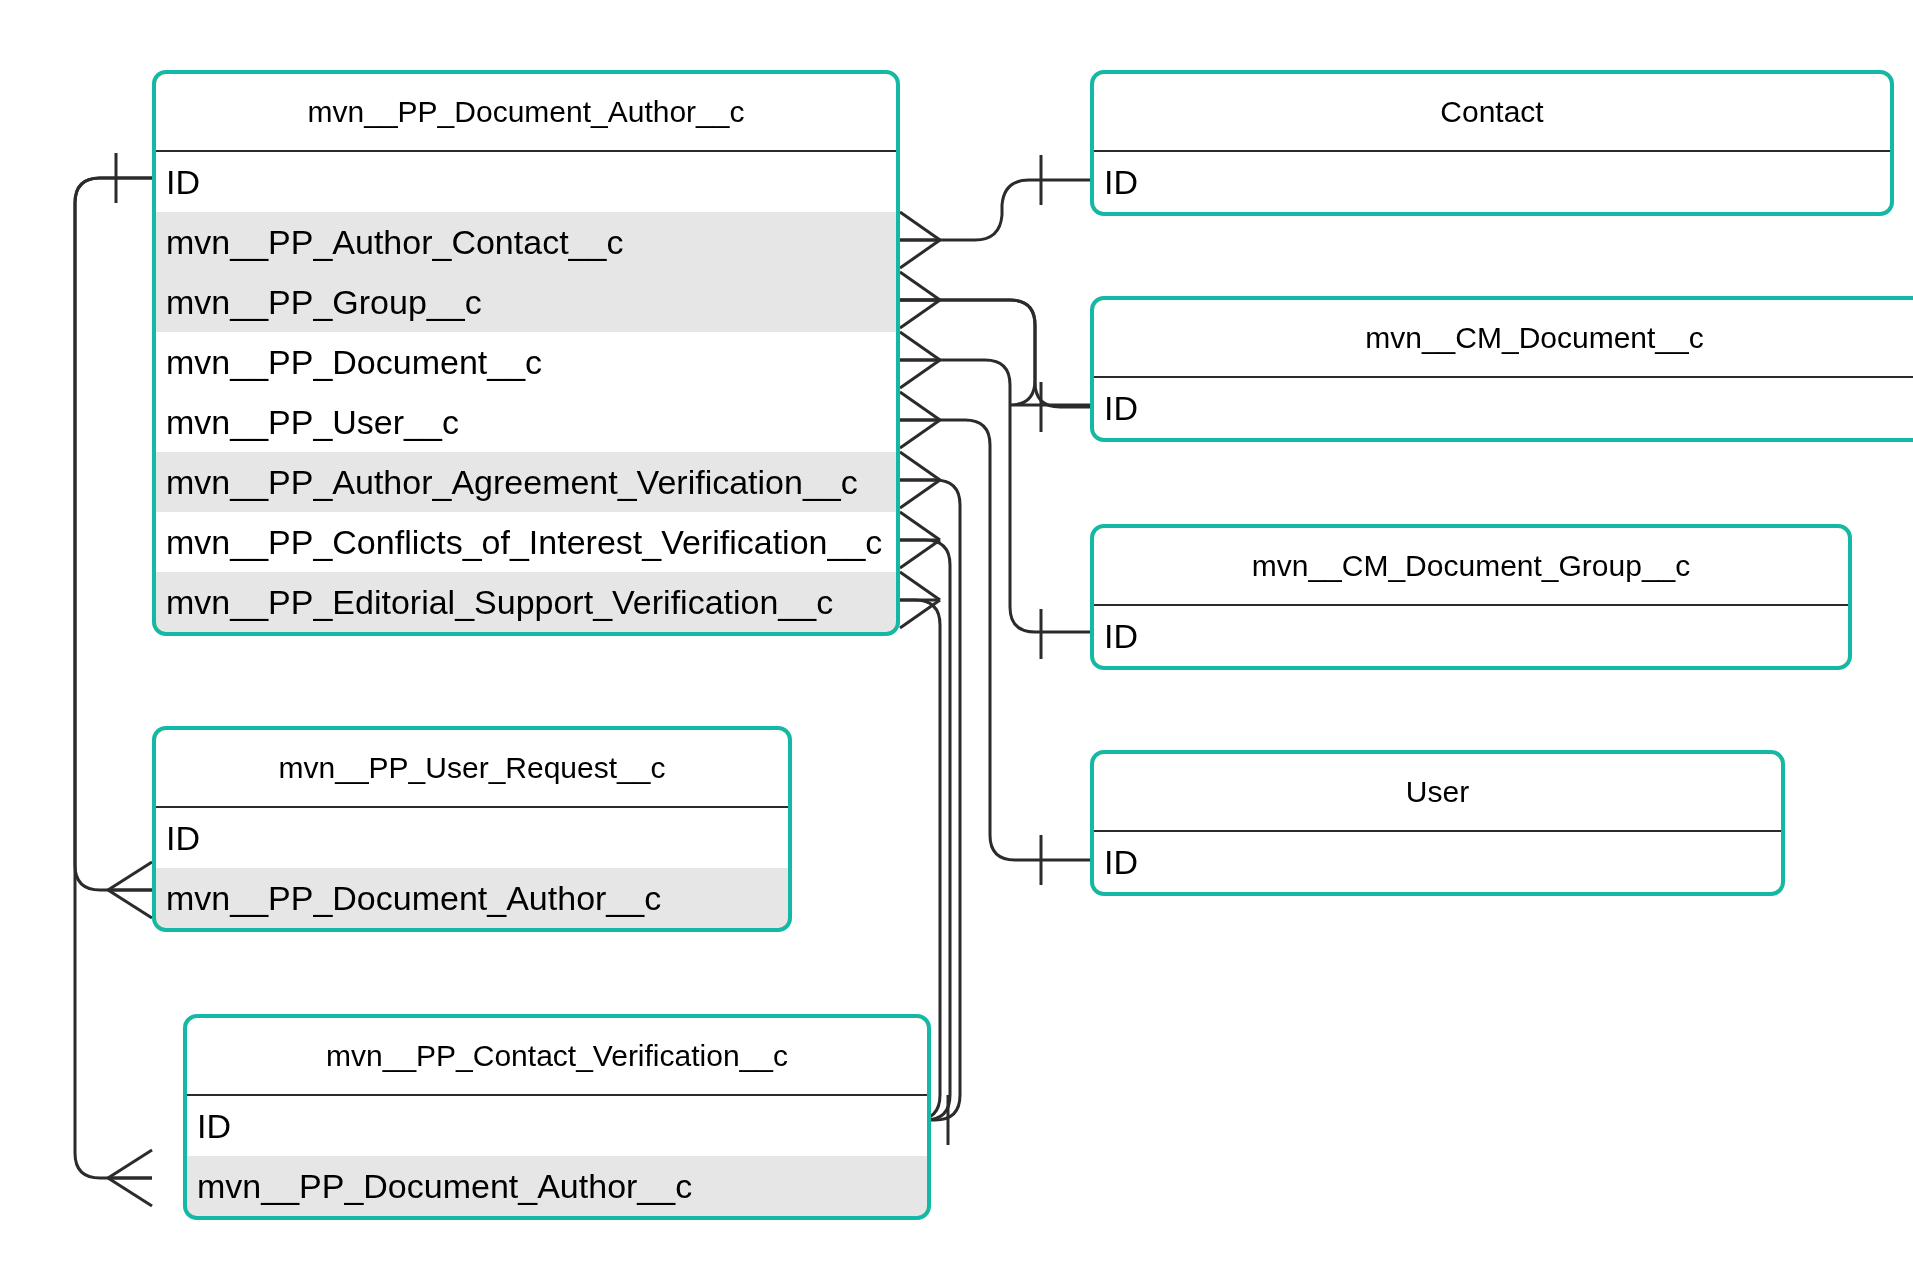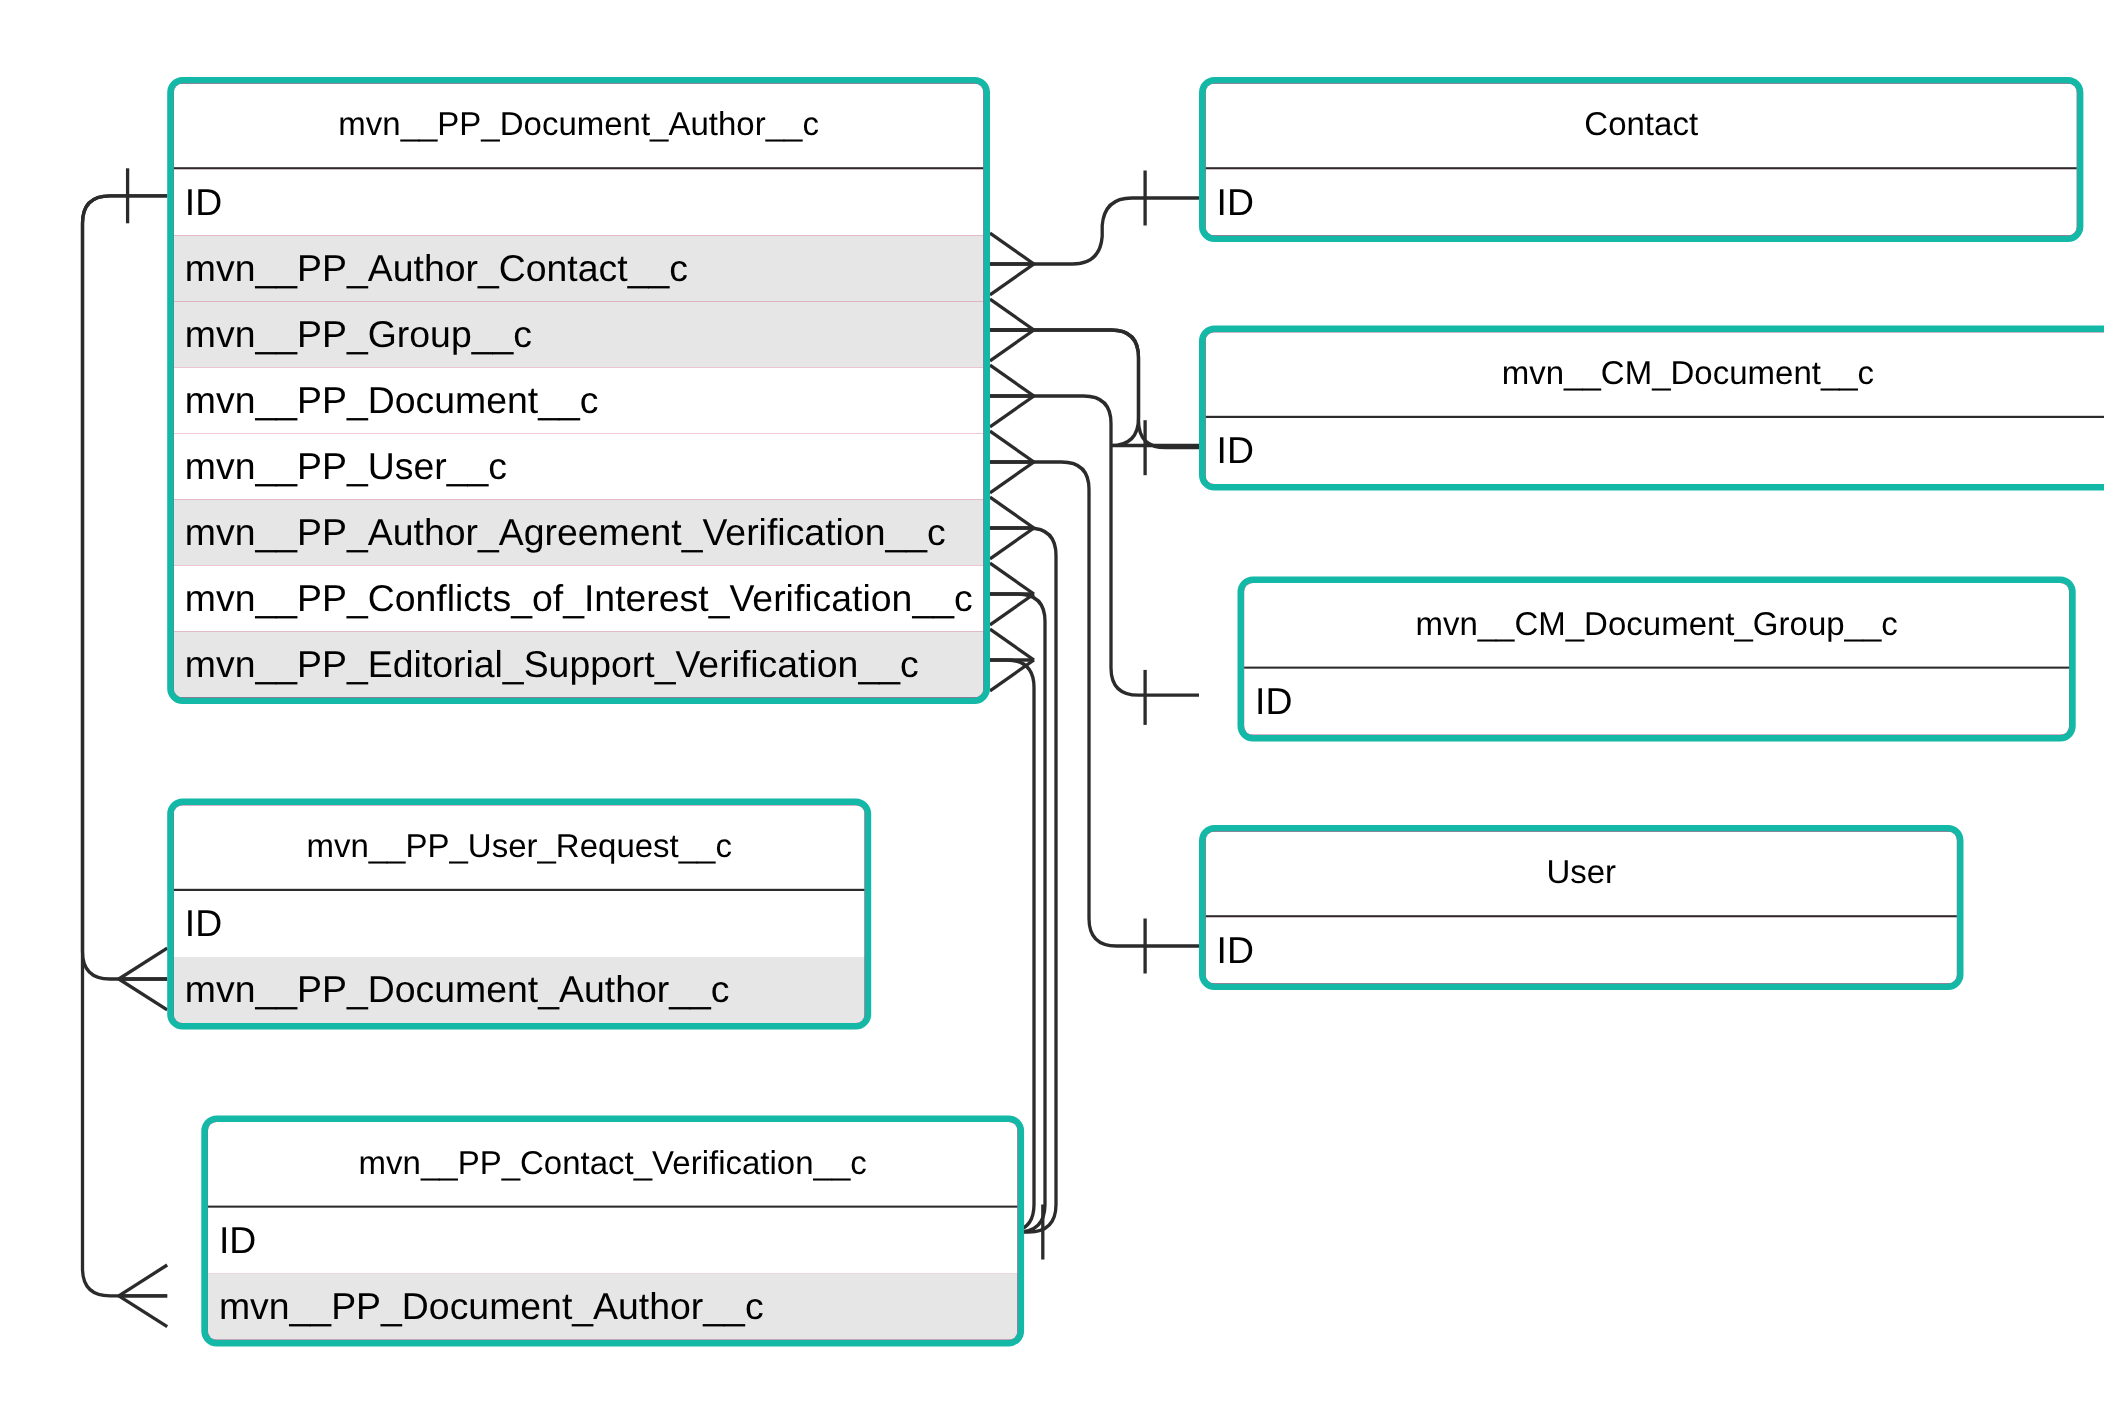--- a/index.html
+++ b/index.html
@@ -18,23 +18,23 @@
   #edges {
     position: absolute;
     left: 0; top: 0;
     width: 1913px;
     height: 1275px;
     pointer-events: none;
   }
   .entity {
     position: absolute;
     box-sizing: border-box;
-    border: 6px solid #14b8a6;
+    border: 4px solid #14b8a6;
     border-radius: 14px;
-    background: #be185d;
+    background: #84cc16;
     overflow: hidden;
   }
   .entity-title {
     height: 76px;
     line-height: 76px;
     text-align: center;
     font-size: 30px;
     color: #000000;
     background: #ffffff;
     border-bottom: 2px solid #2b2b2b;
@@ -164,21 +164,21 @@
   <div class="entity" style="left:1090px; top:70px; width:804px;">
     <div class="entity-title">Contact</div>
     <div class="attr">ID</div>
   </div>
 
   <div class="entity" style="left:1090px; top:296px; width:889px;">
     <div class="entity-title">mvn__CM_Document__c</div>
     <div class="attr">ID</div>
   </div>
 
-  <div class="entity" style="left:1090px; top:524px; width:762px;margin-left:35px;">
+  <div class="entity" style="left:1090px; top:524px; width:762px;">
     <div class="entity-title">mvn__CM_Document_Group__c</div>
     <div class="attr">ID</div>
   </div>
 
   <div class="entity" style="left:1090px; top:750px; width:695px;">
     <div class="entity-title">User</div>
     <div class="attr">ID</div>
   </div>
 
 </div>

